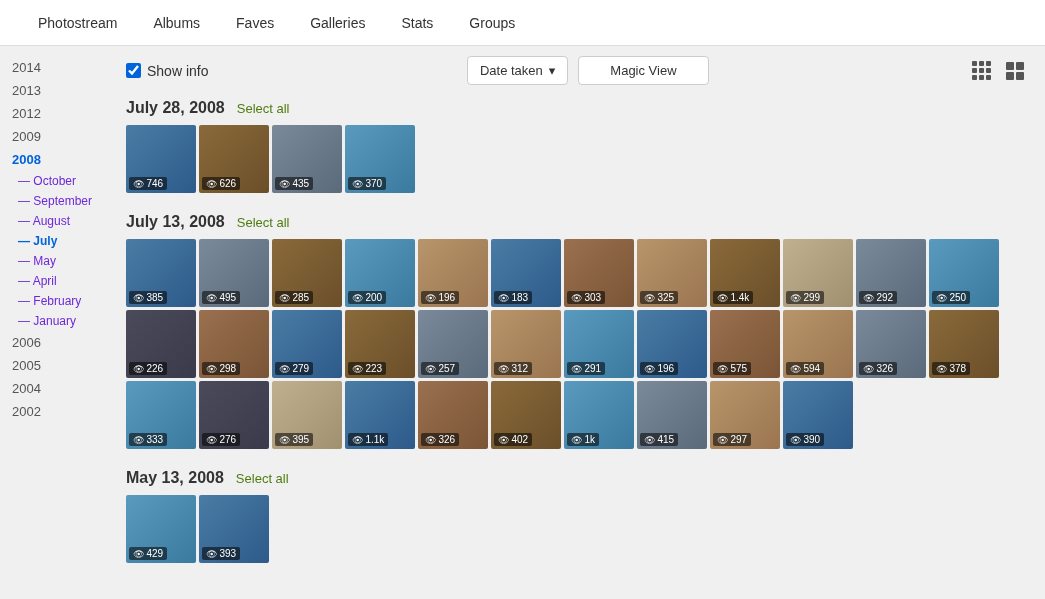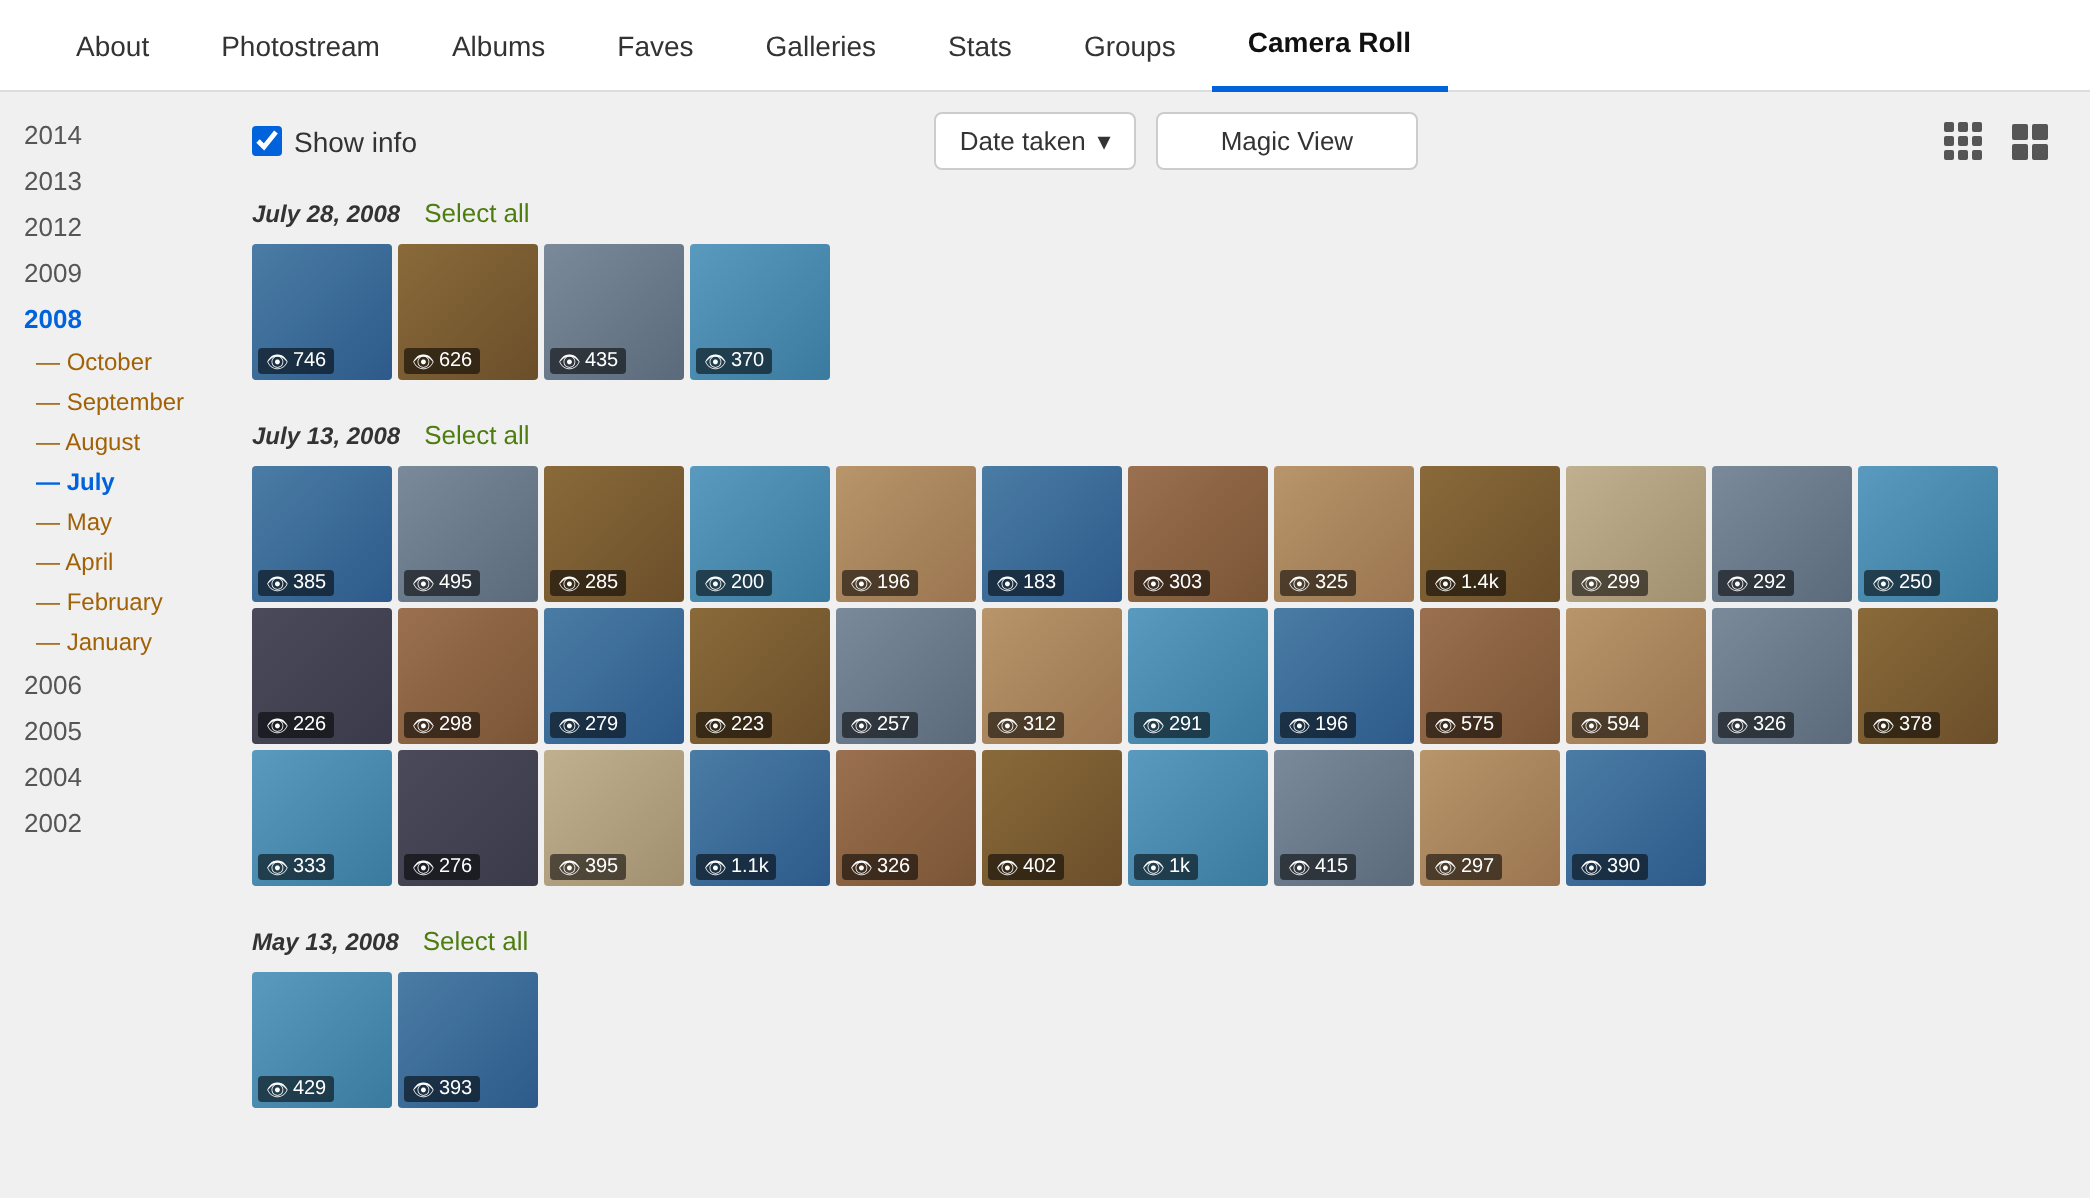--- a/index.html
+++ b/index.html
@@ -10,21 +10,21 @@
     .top-nav a { text-decoration: none; color: #333; font-size: 14px; padding: 0 18px; height: 46px; display: flex; align-items: center; }
     .top-nav a.active { color: #111; font-weight: 600; border-bottom: 3px solid #0063dc; }
 
     
     .layout { display: flex; min-height: calc(599px - 46px); }
 
     
     .sidebar { width: 110px; background: #f0f0f0; padding: 10px 0; flex-shrink: 0; }
     .sidebar-year { padding: 4px 12px; font-size: 13px; color: #555; cursor: pointer; }
     .sidebar-year.active { color: #0063dc; font-weight: 700; }
-    .sidebar-month { padding: 3px 12px 3px 18px; font-size: 12px; color: #a16207; cursor: pointer; }
+    .sidebar-month { padding: 3px 12px 3px 18px; font-size: 12px; color: #6d28d9; cursor: pointer; }
     .sidebar-month.active { color: #0063dc; font-weight: 700; }
 
     
     .main { flex: 1; background: #f0f0f0; padding: 10px 16px; overflow-y: auto; }
 
     
     .toolbar { display: flex; align-items: center; margin-bottom: 14px; gap: 10px; }
     .show-info-label { display: flex; align-items: center; gap: 6px; font-size: 14px; color: #333; cursor: pointer; margin-right: auto; }
     .show-info-checkbox { width: 15px; height: 15px; accent-color: #0063dc; }
     .date-taken-btn { background: #fff; border: 1px solid #ccc; border-radius: 4px; padding: 6px 12px; font-size: 13px; cursor: pointer; display: flex; align-items: center; gap: 6px; color: #333; }
@@ -32,21 +32,21 @@
     .view-icons { display: flex; gap: 6px; margin-left: auto; }
     .view-icon { width: 28px; height: 28px; display: flex; align-items: center; justify-content: center; cursor: pointer; border-radius: 3px; }
     .grid-dots { display: grid; grid-template-columns: repeat(3,5px); grid-template-rows: repeat(3,5px); gap: 2px; }
     .grid-dot { width: 5px; height: 5px; background: #555; border-radius: 1px; }
     .grid-large { display: grid; grid-template-columns: repeat(2,8px); grid-template-rows: repeat(2,8px); gap: 2px; }
     .grid-large-dot { width: 8px; height: 8px; background: #555; border-radius: 1px; }
 
     
     .section { margin-bottom: 20px; }
     .section-header { display: flex; align-items: baseline; gap: 12px; margin-bottom: 8px; }
-    .section-title { font-size: 12px; font-weight: 600; color: #333; font-style: italic; }
+    .section-title { font-size: 16px; font-weight: 600; color: #333; }
     .select-all-link { color: #4d7c0f; font-size: 13px; cursor: pointer; text-decoration: none; }
 
     
     .photo-grid { display: flex; flex-wrap: wrap; gap: 3px; }
     .photo-thumb { position: relative; width: 70px; height: 68px; background: #888; border-radius: 2px; overflow: hidden; flex-shrink: 0; cursor: pointer; }
     .photo-count { position: absolute; bottom: 3px; left: 3px; display: flex; align-items: center; gap: 2px; background: rgba(0,0,0,0.55); color: #fff; font-size: 10px; padding: 1px 4px; border-radius: 2px; }
     .eye-icon { font-size: 9px; }
 
     
     .thumb-blue { background: linear-gradient(135deg, #4a7ca5, #2d5a8a); }
@@ -55,28 +55,26 @@
     .thumb-tan { background: linear-gradient(135deg, #b8956a, #9a7550); }
     .thumb-sky { background: linear-gradient(135deg, #5a9abf, #3a7a9f); }
     .thumb-dark { background: linear-gradient(135deg, #4a4a5a, #3a3a4a); }
     .thumb-wood { background: linear-gradient(135deg, #9a7050, #7a5535); }
     .thumb-light { background: linear-gradient(135deg, #c0b090, #a09070); }
   </style>
 </head>
 <body>
 
 <nav class="top-nav">
-  <a>About</a>
   <a>Photostream</a>
   <a>Albums</a>
   <a>Faves</a>
   <a>Galleries</a>
   <a>Stats</a>
   <a>Groups</a>
-  <a class="active">Camera Roll</a>
 </nav>
 
 <div class="layout">
 
   <aside class="sidebar">
     <div class="sidebar-year">2014</div>
     <div class="sidebar-year">2013</div>
     <div class="sidebar-year">2012</div>
     <div class="sidebar-year">2009</div>
     <div class="sidebar-year active">2008</div>

